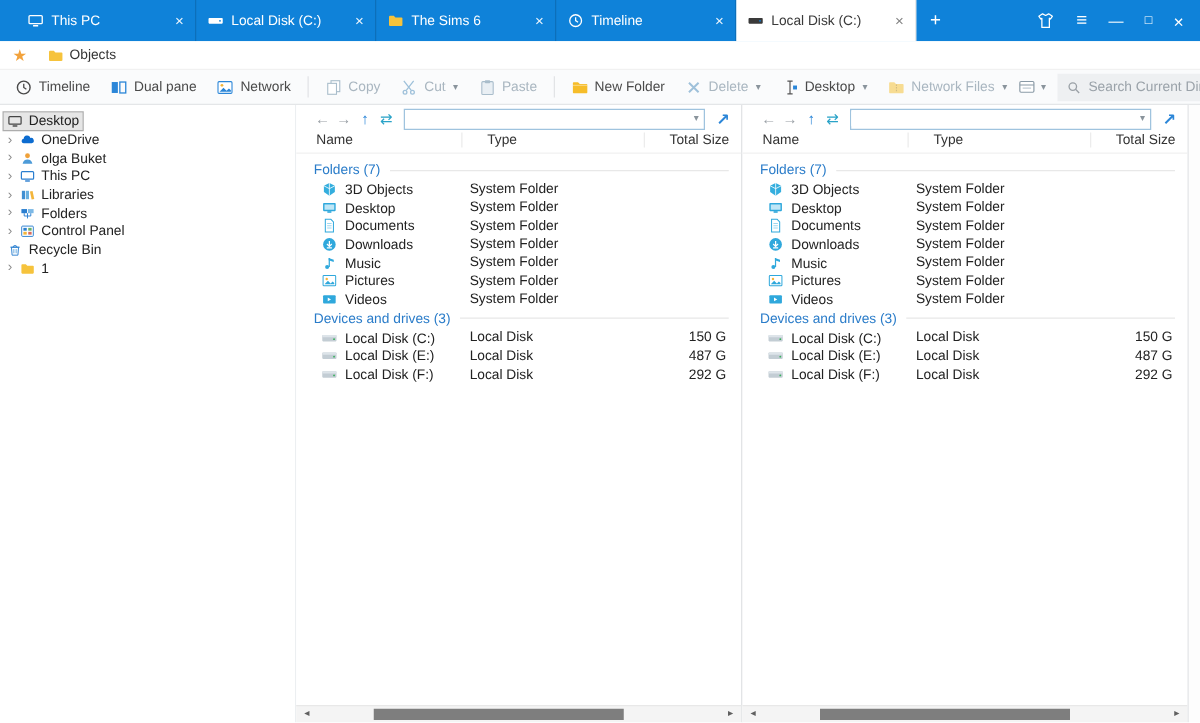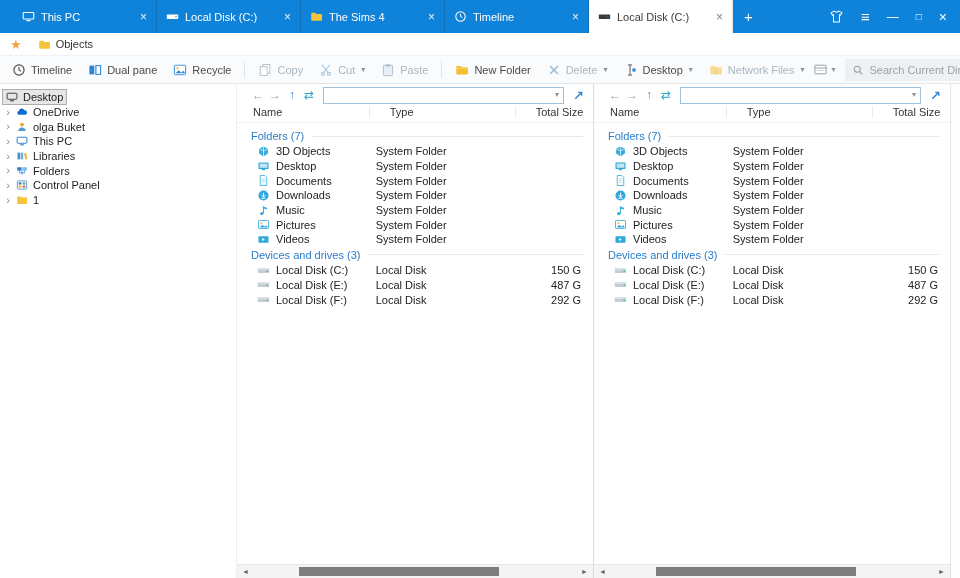--- a/index.html
+++ b/index.html
@@ -72,21 +72,21 @@
   .w0{width:37%}.w1{width:41%}.w2{width:22%}
   .col.w0{padding-left:16px}
   .col.w1,.col.w2{padding-left:20px;border-left:1px solid #ececec}
 
   .rows{flex:1;overflow:hidden;padding-top:5px}
   .group{display:flex;align-items:center;height:16px;color:#2a7cc9}
   .group-label{padding-left:14px;white-space:nowrap}
   .group::after{content:"";flex:1;height:1px;background:#e8e8e8;margin:0 10px 0 8px}
   .row{display:flex;align-items:center;height:14.7px}
   .cell{white-space:nowrap;overflow:hidden}
-  .cell.name{display:flex;align-items:center;gap:6px;padding-left:20px}
+  .cell.name{display:flex;align-items:flex-end;gap:6px;padding-left:20px}
   .cell.type{padding-left:7px}
   .cell.size{text-align:right;padding-right:12px}
   .cell .icn{width:13px;height:13px;flex:0 0 13px}
 
   .hscroll{flex:0 0 14px;display:flex;align-items:center;background:#f4f4f4;border-top:1px solid #e8e8e8}
   .hs-btn{flex:0 0 17px;text-align:center;font-size:7px;color:#606060;line-height:1}
   .hs-track{flex:1;height:100%;position:relative}
   .hs-thumb{position:absolute;left:14%;width:62%;top:2px;bottom:2px;background:#7e7e7e}
 
   .icn{display:inline-flex}
@@ -118,21 +118,21 @@
           </span>
           <span class="tab-label">Local Disk (C:)</span>
           <span class="tab-close">×</span>
         </div>
         <div class="tab">
           <span class="icn">
             <svg viewBox="0 0 16 16">
               <path d="M1.5 4.2c0-.5.4-.9.9-.9h3.8l1.6 1.5h6c.5 0 .9.4.9.9v6.6c0 .5-.4.9-.9.9H2.4c-.5 0-.9-.4-.9-.9z" fill="#f6c33c"></path>
             </svg>
           </span>
-          <span class="tab-label">The Sims 4</span>
+          <span class="tab-label">The Sims 6</span>
           <span class="tab-close">×</span>
         </div>
         <div class="tab">
           <span class="icn">
             <svg viewBox="0 0 16 16">
               <circle cx="8" cy="8" r="5.8" fill="none" stroke="currentColor" stroke-width="1.3"></circle>
               <path d="M8 4.6V8l2.4 1.6" fill="none" stroke="currentColor" stroke-width="1.2"></path>
             </svg>
           </span>
           <span class="tab-label">Timeline</span>
@@ -198,21 +198,21 @@
           <span class="tb-label">Dual pane</span>
         </div>
         <div class="tb-btn">
           <span class="icn">
             <svg viewBox="0 0 16 16">
               <rect x="1.6" y="2.6" width="12.8" height="10.8" rx="1" fill="#fff" stroke="#2b86d8"></rect>
               <circle cx="5.2" cy="6" r="1.3" fill="#f3b53a"></circle>
               <path d="M3 11.8l3.6-3.6 2.8 2.8 2.2-2.2 1.8 1.8v1.2z" fill="#2b86d8"></path>
             </svg>
           </span>
-          <span class="tb-label">Recycle</span>
+          <span class="tb-label">Network</span>
         </div>
         <span class="tb-sep"></span>
         <div class="tb-btn disabled">
           <span class="icn">
             <svg viewBox="0 0 16 16">
               <rect x="5.5" y="1.8" width="8" height="10" fill="#fff" stroke="#a9bdcb"></rect>
               <rect x="2.5" y="4.2" width="8" height="10" fill="#fff" stroke="#a9bdcb"></rect>
             </svg>
           </span>
           <span class="tb-label">Copy</span>
@@ -380,20 +380,33 @@
             <span class="icn">
               <svg viewBox="0 0 16 16">
                 <rect x="1.8" y="2.5" width="12.4" height="11" rx="1" fill="#fff" stroke="#2b7fd0"></rect>
                 <rect x="3.6" y="4.4" width="3.6" height="3" fill="#2b7fd0"></rect>
                 <rect x="8.8" y="4.4" width="3.6" height="3" fill="#69b06a"></rect>
                 <rect x="3.6" y="8.6" width="3.6" height="3" fill="#f3b53a"></rect>
                 <rect x="8.8" y="8.6" width="3.6" height="3" fill="#d96a5a"></rect>
               </svg>
             </span>
             <span>Control Panel</span>
+          </span>
+        </div>
+        <div class="side-item">
+          <span class="si-box">
+            <span class="icn">
+              <svg viewBox="0 0 16 16">
+                <path d="M4.2 5h7.6l-.7 8.5H4.9z" fill="#fff" stroke="#2b7fd0"></path>
+                <path d="M3 5h10" stroke="#2b7fd0"></path>
+                <path d="M6.3 5l.5-1.6h2.4l.5 1.6" fill="none" stroke="#2b7fd0"></path>
+                <path d="M6.3 7v4.5M8 7v4.5M9.7 7v4.5" stroke="#8fc0e8"></path>
+              </svg>
+            </span>
+            <span>Recycle Bin</span>
           </span>
         </div>
         <div class="side-item">
           <span class="chev">›</span>
           <span class="si-box">
             <span class="icn">
               <svg viewBox="0 0 16 16">
                 <path d="M1.5 4.2c0-.5.4-.9.9-.9h3.8l1.6 1.5h6c.5 0 .9.4.9.9v6.6c0 .5-.4.9-.9.9H2.4c-.5 0-.9-.4-.9-.9z" fill="#f6c33c"></path>
               </svg>
             </span>

